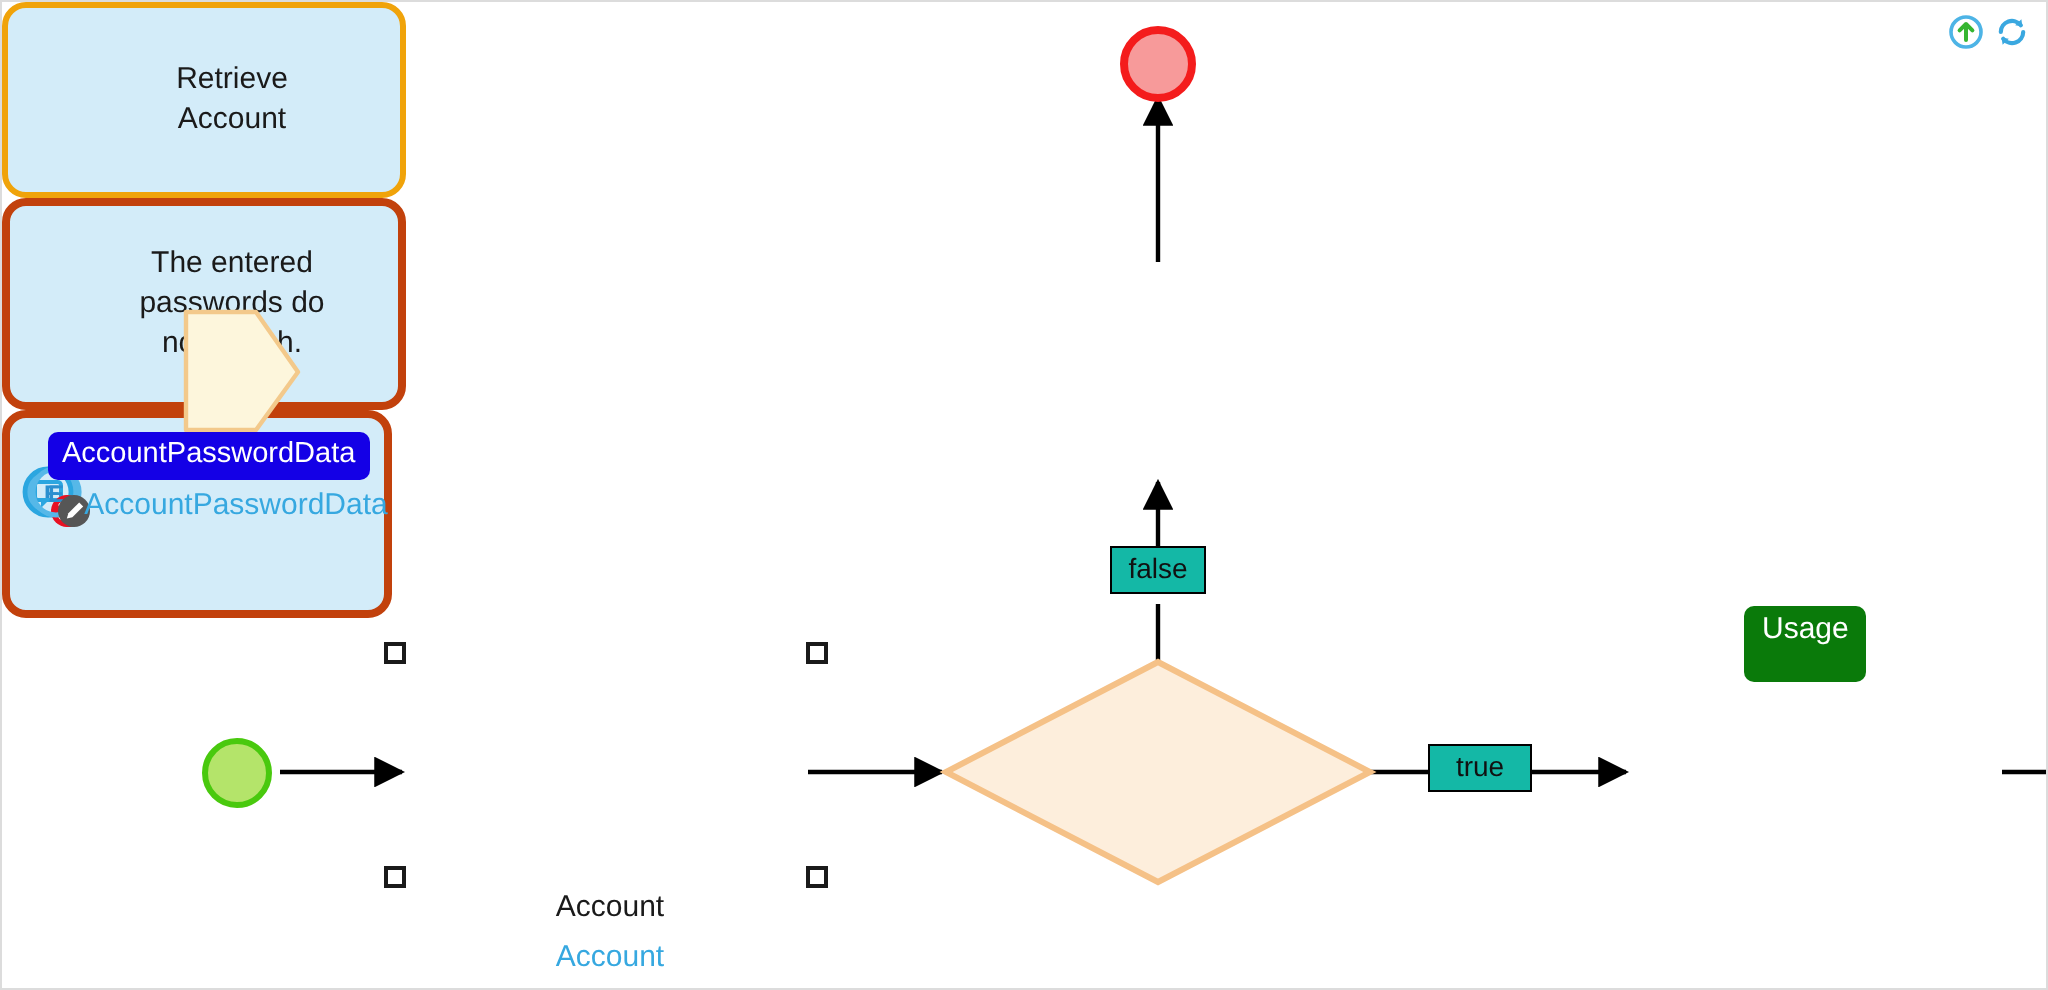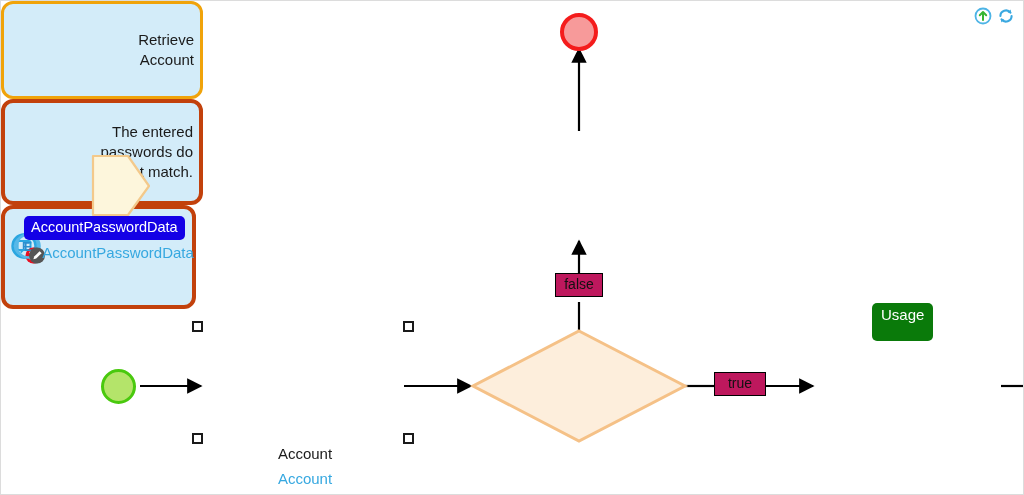--- a/index.html
+++ b/index.html
@@ -39,21 +39,21 @@
   .activity .act-icon {
     position: absolute;
     left: 10px;
     top: 50%;
     transform: translateY(-50%);
     width: 34px;
     height: 34px;
   }
   .activity .act-label {
     width: 100%;
-    text-align: right;
+    text-align: center;
     padding-left: 34px;
     padding-right: 6px;
     box-sizing: border-box;
     font-size: 15px;
     color: #1a1a1a;
     line-height: 1.35;
     white-space: pre-line;
   }
 
   
@@ -83,21 +83,21 @@
     position: absolute;
     border-radius: 50%;
     background: #f79a9a;
     border: 4px solid #f41c1c;
     box-sizing: border-box;
   }
 
   
   .edge-chip {
     position: absolute;
-    background: #be185d;
+    background: #14b8a6;
     border: 1.5px solid #000000;
     font-size: 14px;
     color: #111111;
     padding: 1px 6px 2px 6px;
     box-sizing: border-box;
     line-height: 1.35;
     text-align: center;
   }
 
   

